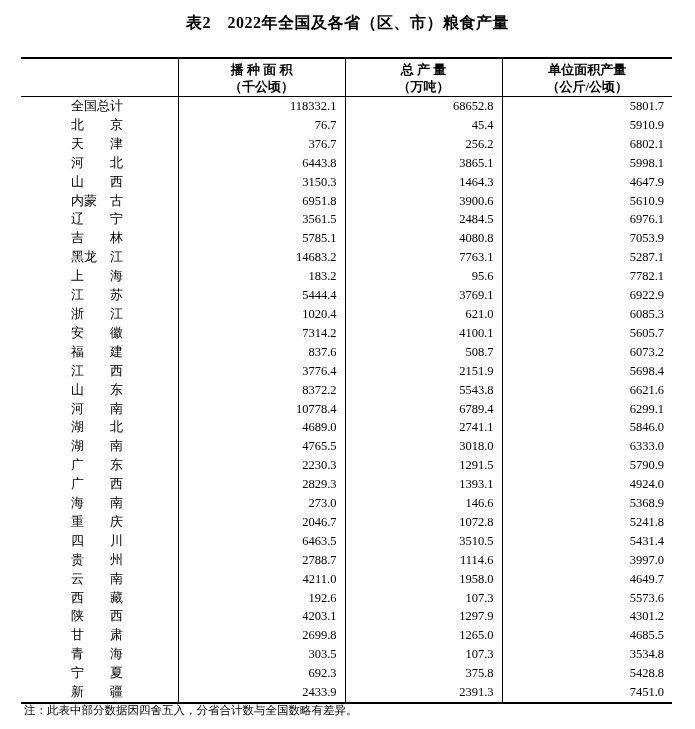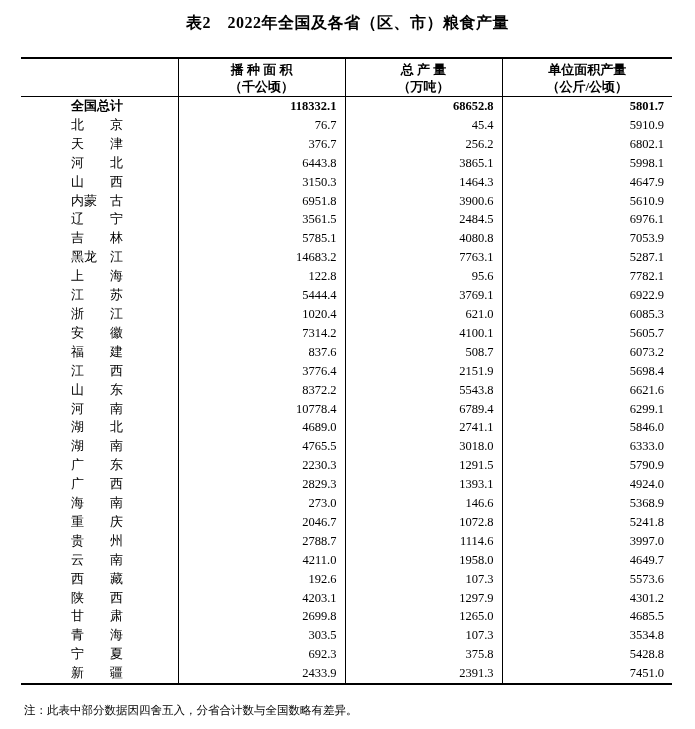--- a/index.html
+++ b/index.html
@@ -48,21 +48,21 @@
   tbody td {
     font-size:12.5px;
     height:18.9px;
     padding:0;
     line-height:18.9px;
     white-space:nowrap;
     overflow:hidden;
   }
   td.region { text-align:left; padding-left:50px; font-size:13px; }
   td.num    { text-align:right; padding-right:8px; }
-  tr.total-row td { font-weight:bold; }
+  tr.total-row td { font-weight:normal; }
   .footnote {
     position:absolute;
     left:24px; top:703px;
     font-size:11.5px;
     white-space:nowrap;
   }
 </style>
 </head>
 <body>
 
@@ -143,21 +143,21 @@
           <td class="num">7053.9</td>
         </tr>
         <tr>
           <td class="region">黑龙　江</td>
           <td class="num">14683.2</td>
           <td class="num">7763.1</td>
           <td class="num">5287.1</td>
         </tr>
         <tr>
           <td class="region">上　　海</td>
-          <td class="num">122.8</td>
+          <td class="num">183.2</td>
           <td class="num">95.6</td>
           <td class="num">7782.1</td>
         </tr>
         <tr>
           <td class="region">江　　苏</td>
           <td class="num">5444.4</td>
           <td class="num">3769.1</td>
           <td class="num">6922.9</td>
         </tr>
         <tr>
@@ -226,20 +226,26 @@
           <td class="num">146.6</td>
           <td class="num">5368.9</td>
         </tr>
         <tr>
           <td class="region">重　　庆</td>
           <td class="num">2046.7</td>
           <td class="num">1072.8</td>
           <td class="num">5241.8</td>
         </tr>
         <tr>
+          <td class="region">四　　川</td>
+          <td class="num">6463.5</td>
+          <td class="num">3510.5</td>
+          <td class="num">5431.4</td>
+        </tr>
+        <tr>
           <td class="region">贵　　州</td>
           <td class="num">2788.7</td>
           <td class="num">1114.6</td>
           <td class="num">3997.0</td>
         </tr>
         <tr>
           <td class="region">云　　南</td>
           <td class="num">4211.0</td>
           <td class="num">1958.0</td>
           <td class="num">4649.7</td>

